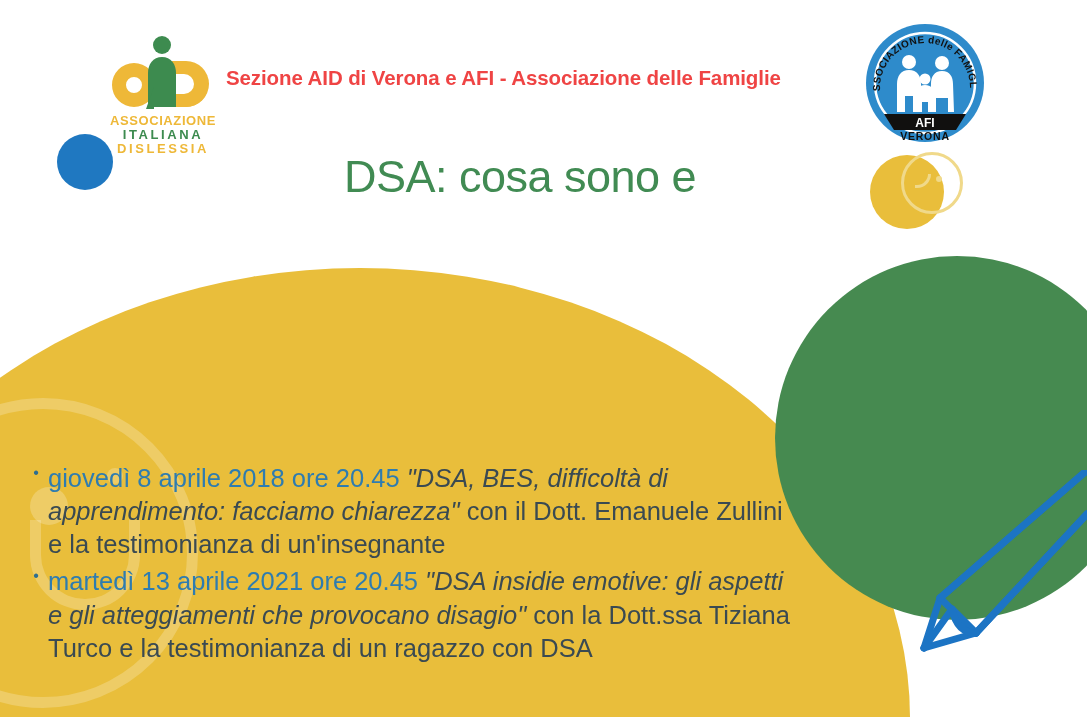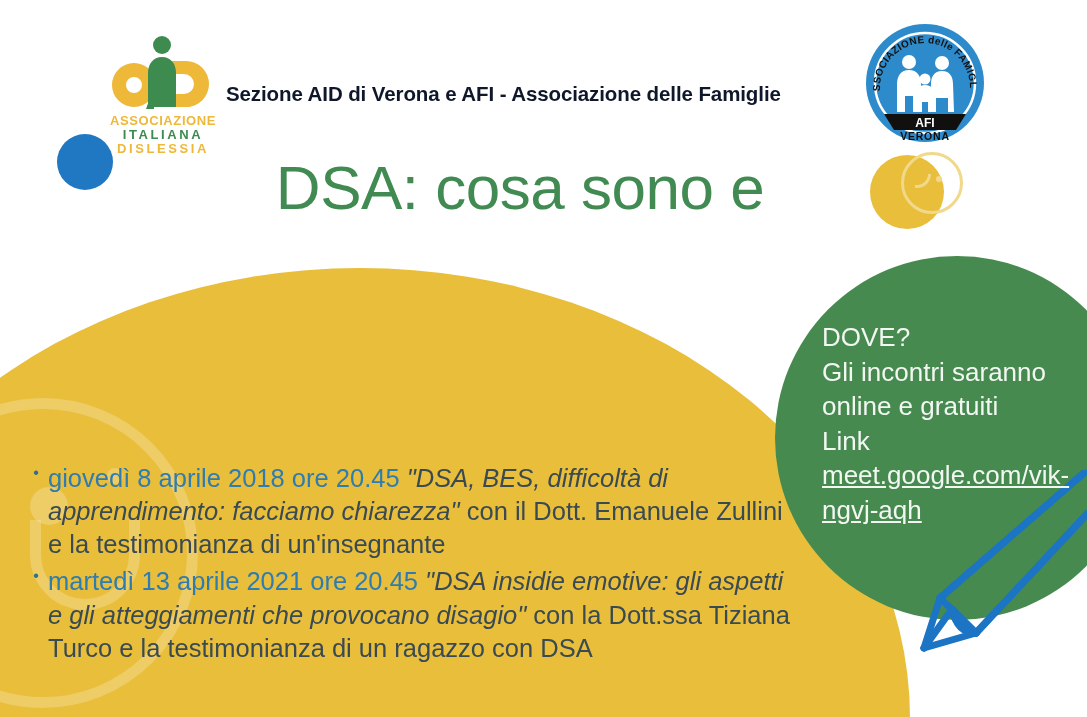--- a/index.html
+++ b/index.html
@@ -150,36 +150,35 @@
     height: 122px;
     z-index: 7;
   }
   .header-line {
     position: absolute;
     left: 226px;
     top: 66px;
     z-index: 6;
     font-size: 20.5px;
     font-weight: bold;
-    color: #0f172a;
+    color: #ef4444;
     letter-spacing: -0.1px;
     white-space: nowrap;
-    margin-top: 16px;
   }
 
   
   .title {
     position: absolute;
     left: 150px;
     top: 148px;
     width: 740px;
     z-index: 6;
     text-align: center;
     color: #418B53;
-    font-size: 62px;
+    font-size: 45px;
     line-height: 1.30;
     font-weight: 500;
     letter-spacing: -0.5px;
   }
   .title-line { display: block; }
 
   
   .bullets {
     position: absolute;
     left: 24px;
@@ -315,21 +314,14 @@
       <span class="bullet-text"><span class="b-date">giovedì 8 aprile 2018 ore 20.45 </span><span class="b-title">"DSA, BES, difficoltà di apprendimento: facciamo chiarezza"</span><span class="b-rest"> con il Dott. Emanuele Zullini e la testimonianza di un'insegnante</span></span>
     </div>
 
     <div class="bullet-row">
       <span class="bullet-mark">•</span>
       <span class="bullet-text"><span class="b-date">martedì 13 aprile 2021 ore 20.45 </span><span class="b-title">"DSA insidie emotive: gli aspetti e gli atteggiamenti che provocano disagio"</span><span class="b-rest">  con la Dott.ssa Tiziana Turco e la testimonianza di un ragazzo con DSA</span></span>
     </div>
 
   </div>
 
-  <div class="dove">
-    <span class="dove-line">DOVE?</span>
-    <span class="dove-line">Gli incontri saranno</span>
-    <span class="dove-line">online e gratuiti</span>
-    <span class="dove-line">Link</span>
-    <span class="dove-link">meet.google.com/vik-ngvj-aqh </span>
-  </div>
 
 </div>
 
 </body></html>

